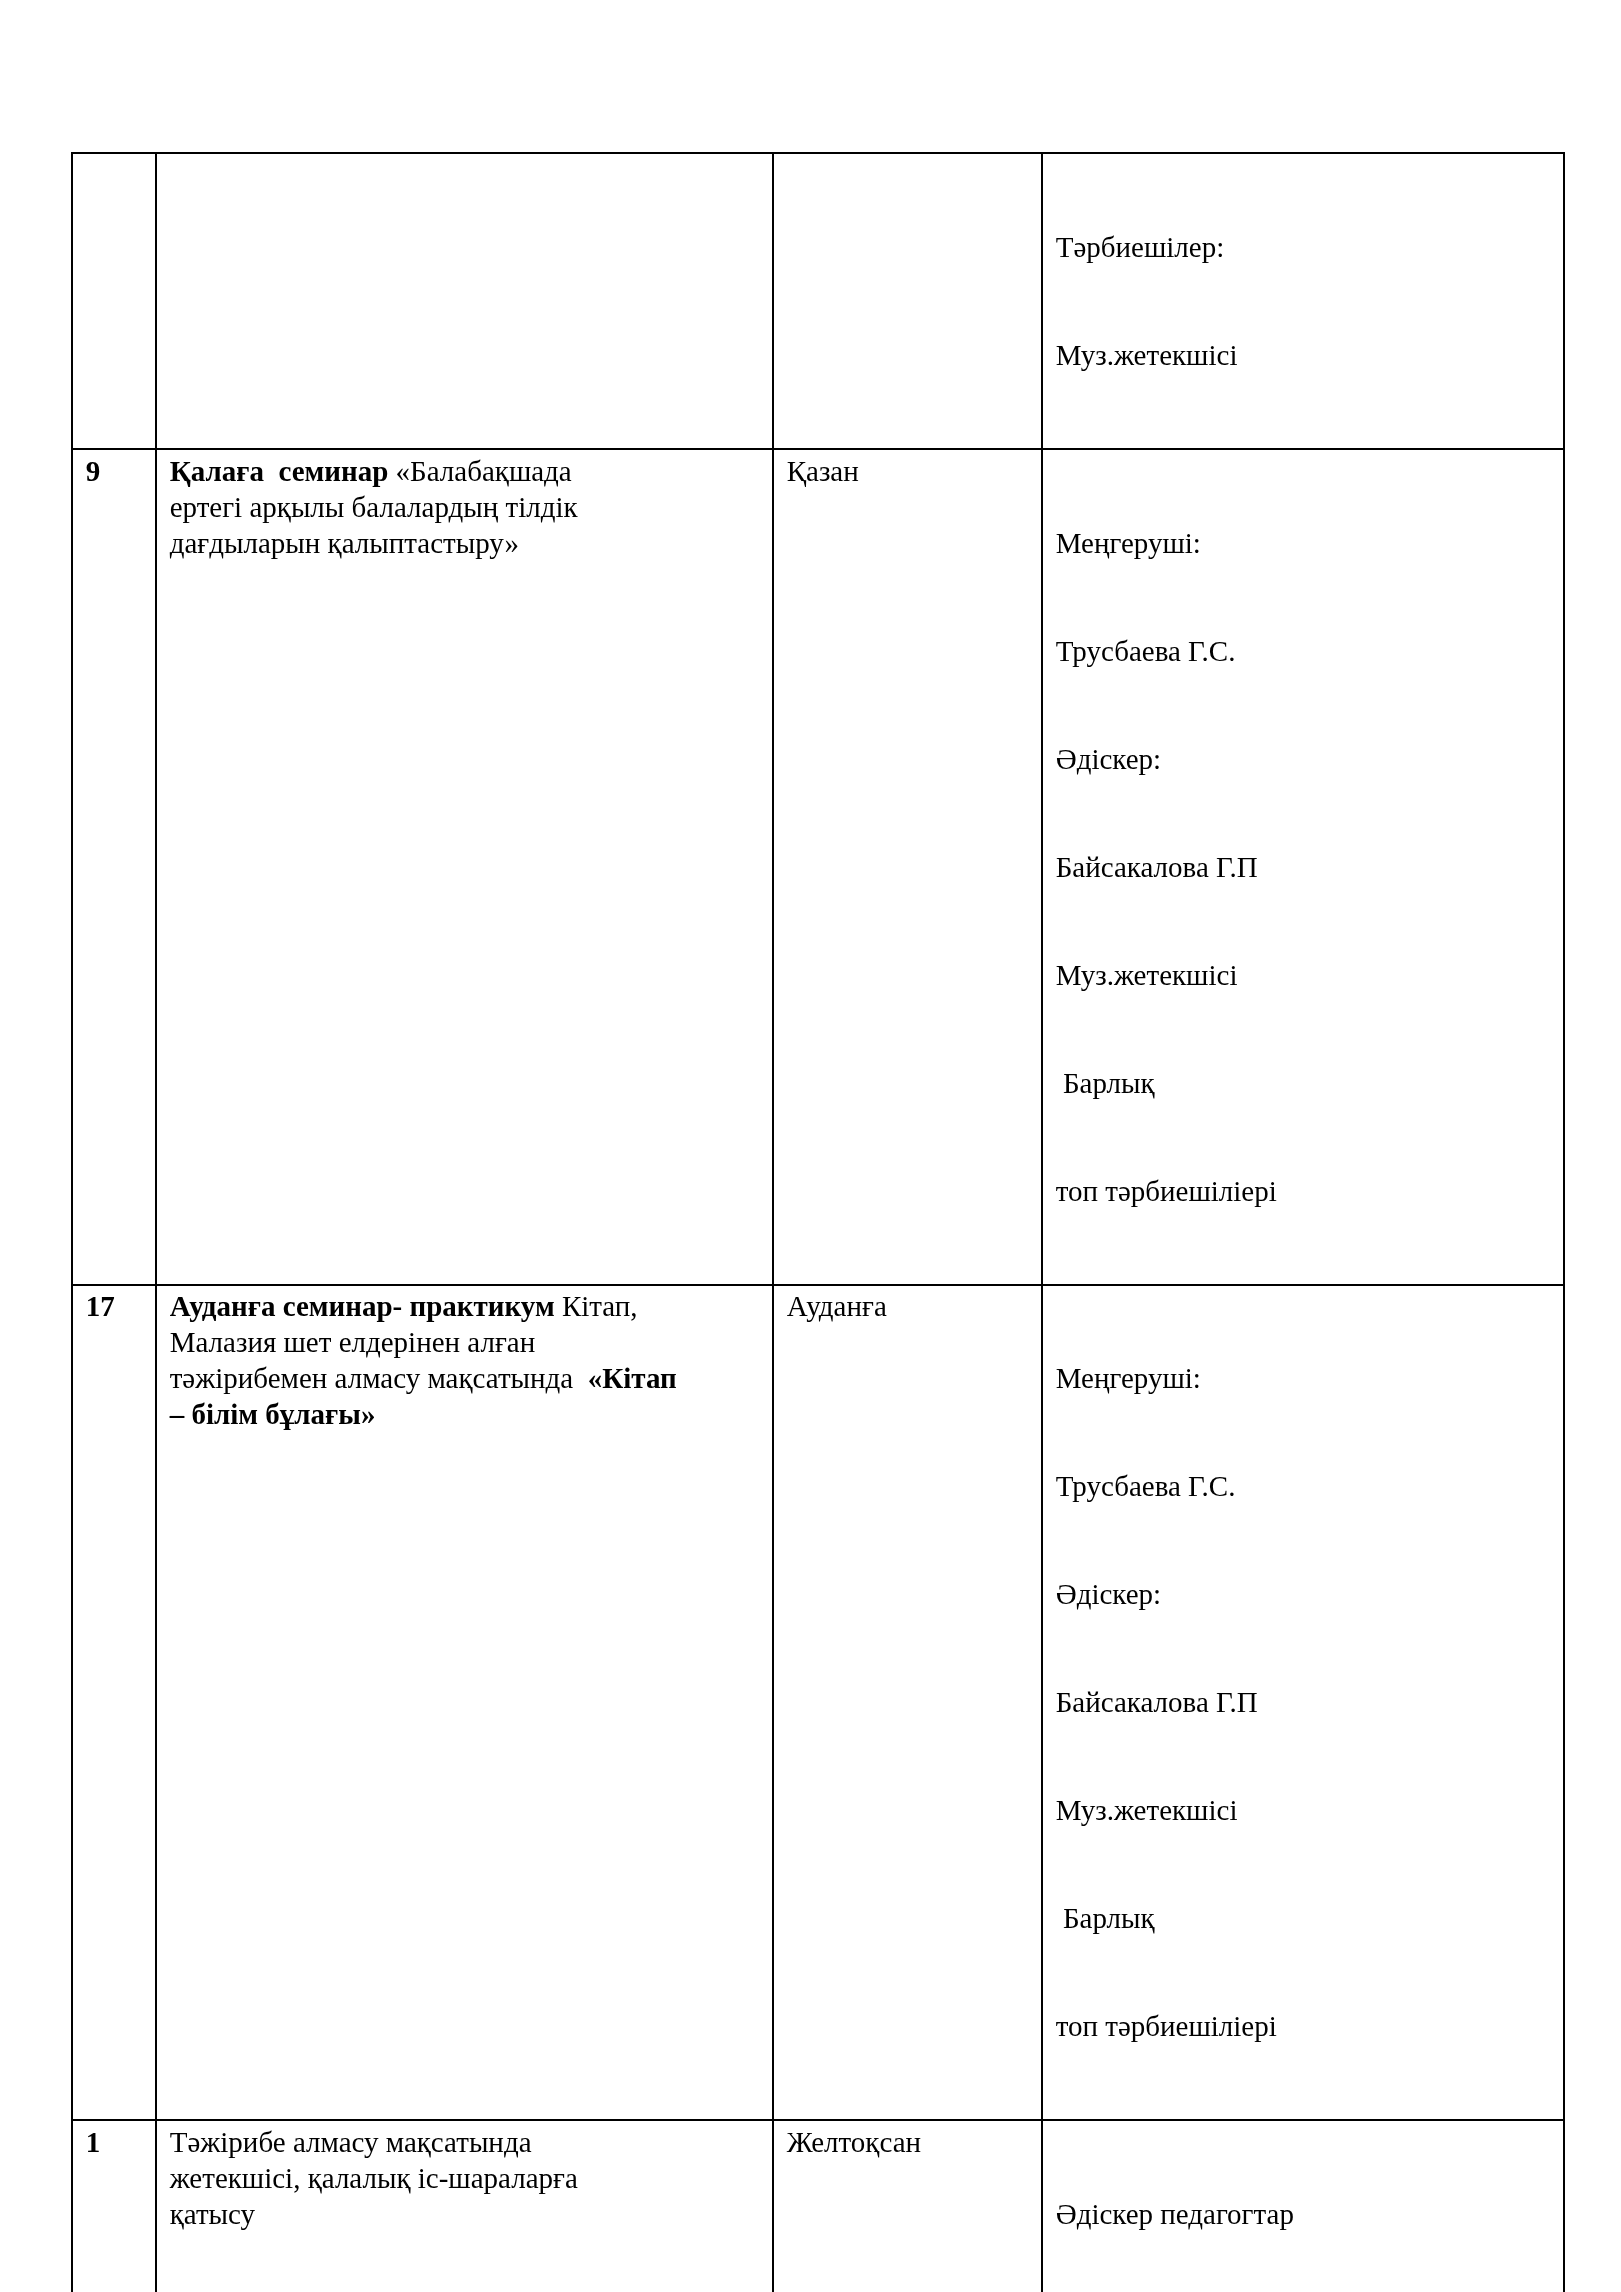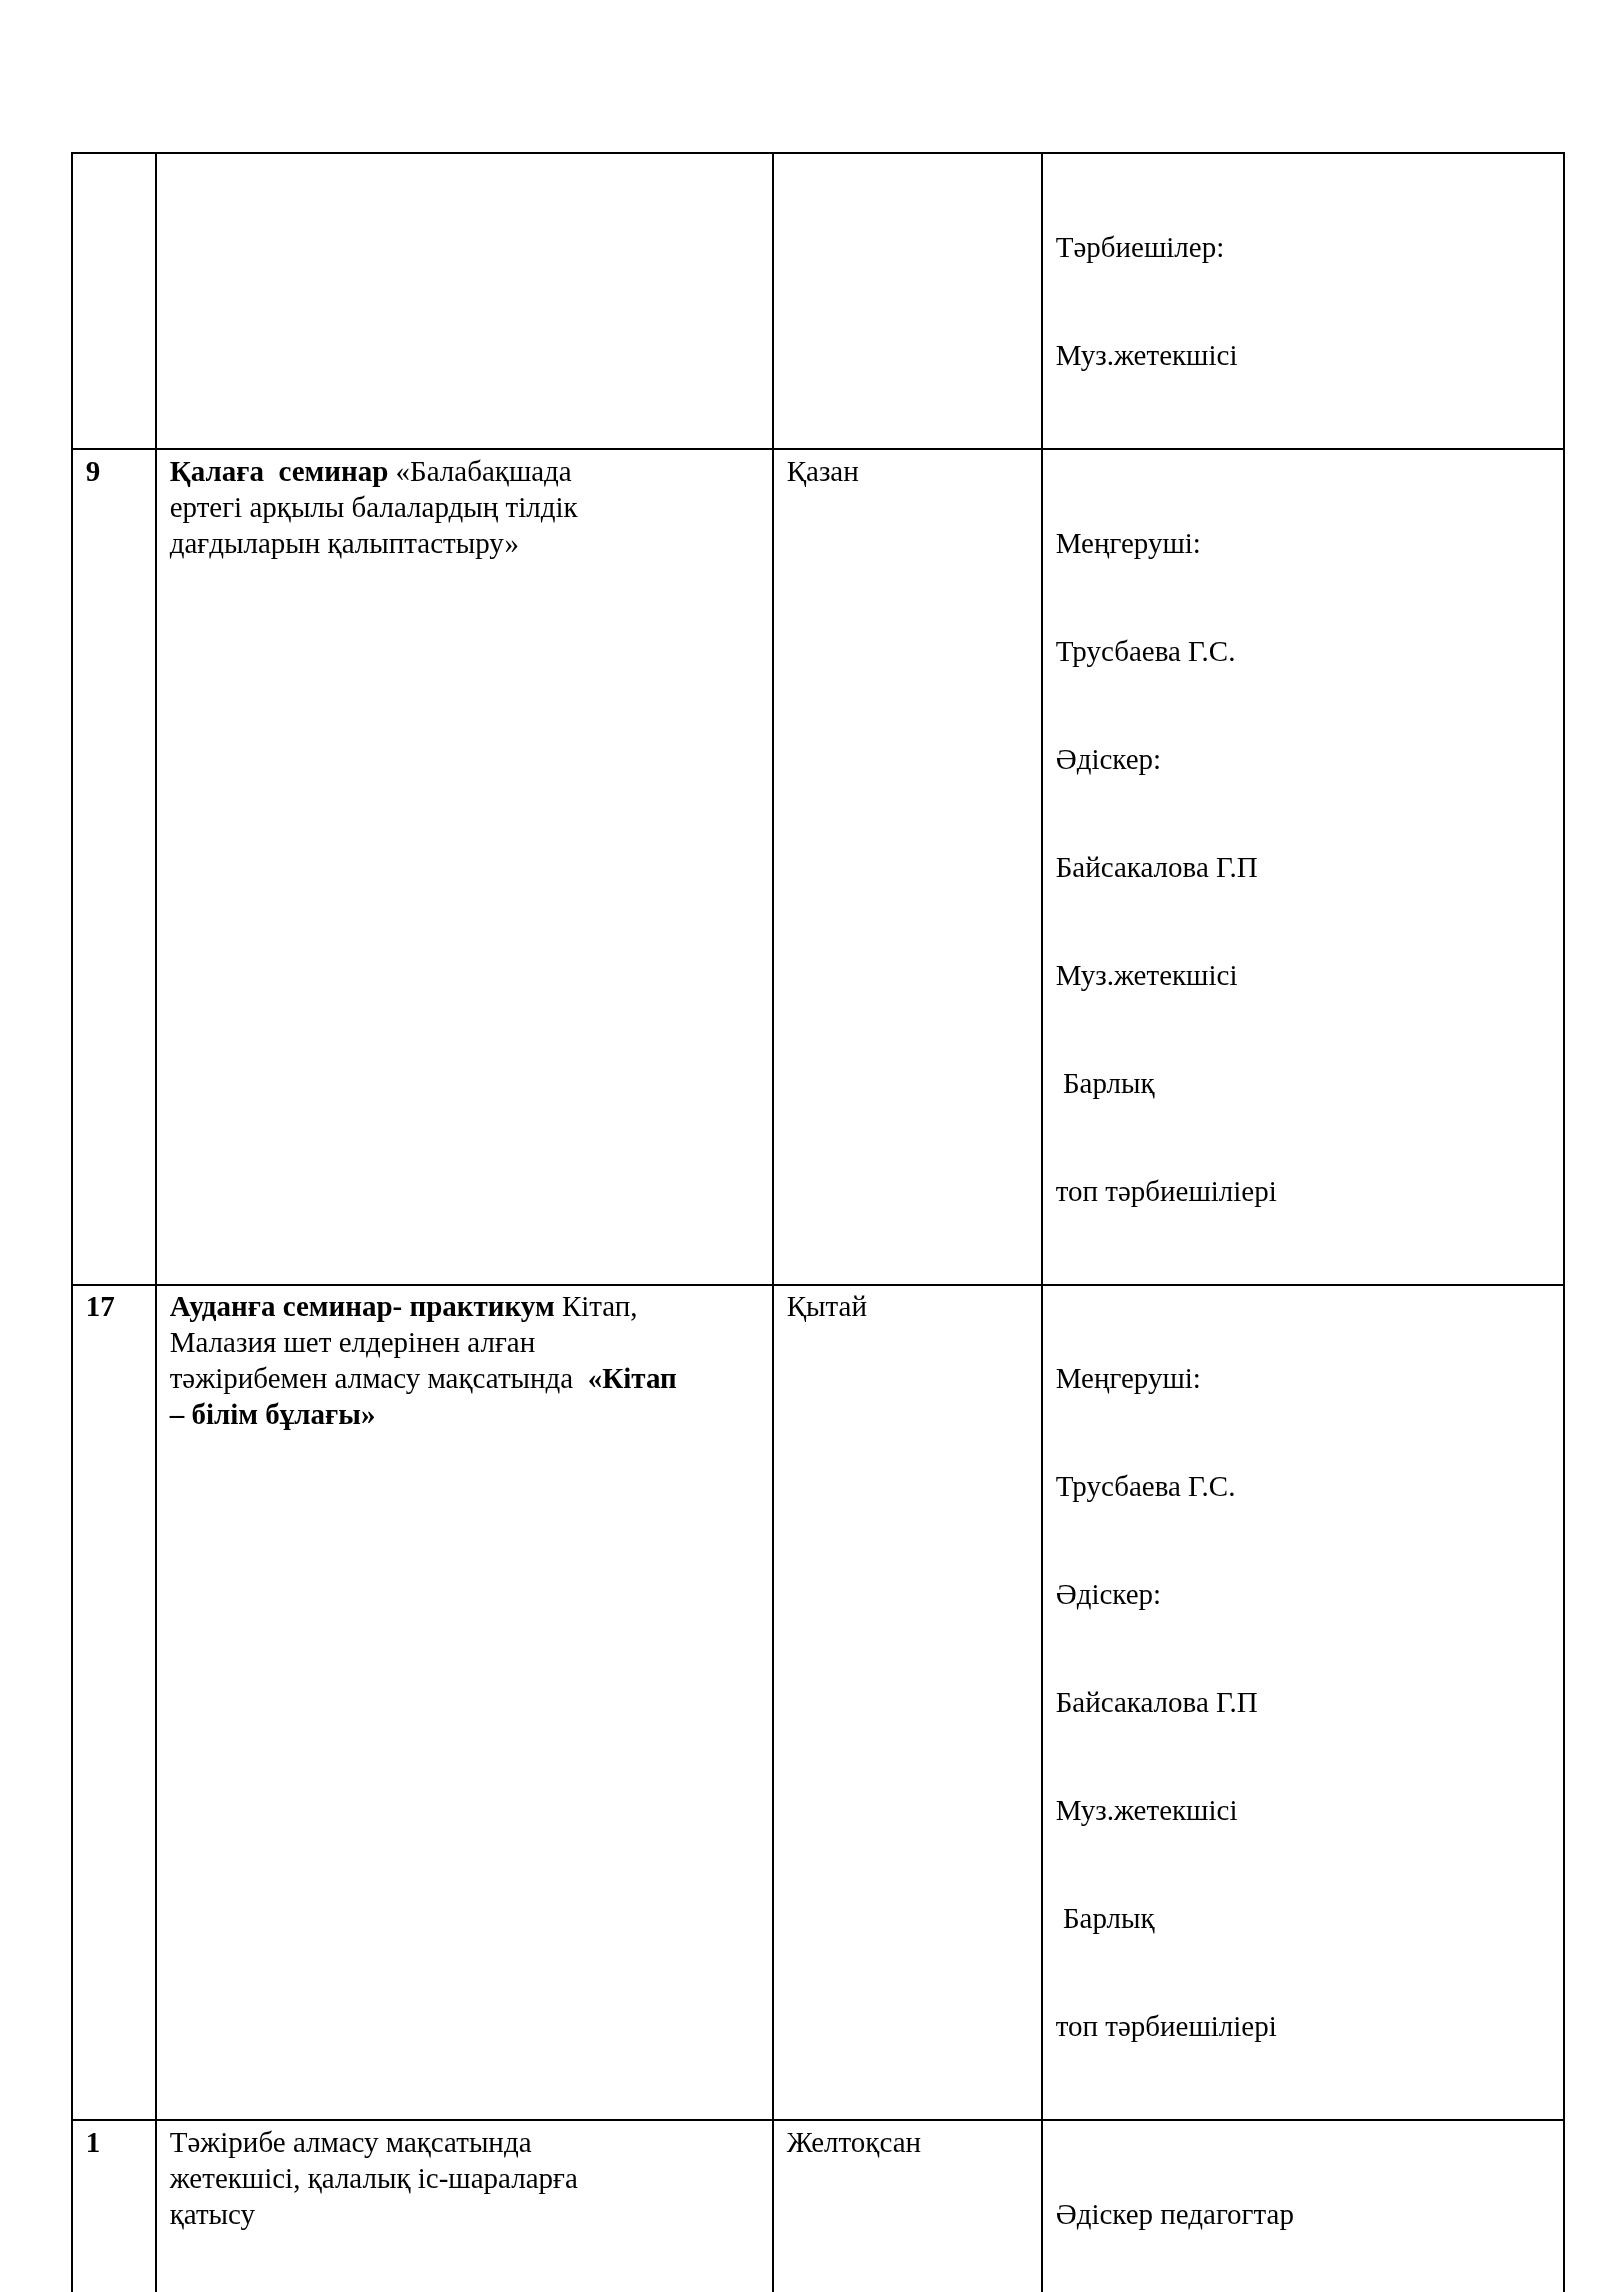--- a/index.html
+++ b/index.html
@@ -92,21 +92,21 @@
         <div class="resp-line">топ тәрбиешіліері</div>
       </td>
     </tr>
 
     <tr class="r2">
       <td class="c-num"><span>17</span></td>
       <td class="c-act"><span class="b">Ауданға семинар- практикум </span><span>Кітап,
 Малазия шет елдерінен алған
 тәжірибемен алмасу мақсатында  </span><span class="b">«Кітап
 – білім бұлағы»</span></td>
-      <td class="c-month"><span>Қытай</span></td>
+      <td class="c-month"><span>Ауданға</span></td>
       <td class="c-resp">
         <div class="resp-line">Меңгеруші:</div>
         <div class="resp-line">Трусбаева Г.С.</div>
         <div class="resp-line">Әдіскер:</div>
         <div class="resp-line">Байсакалова Г.П</div>
         <div class="resp-line">Муз.жетекшісі</div>
         <div class="resp-line"> Барлық</div>
         <div class="resp-line">топ тәрбиешіліері</div>
       </td>
     </tr>

